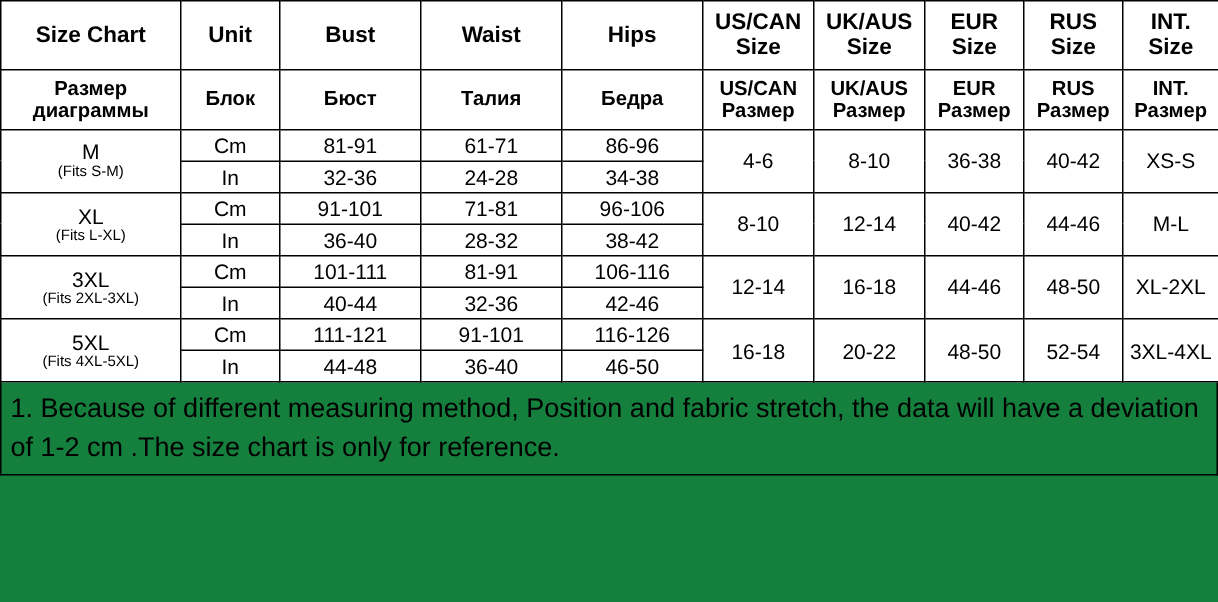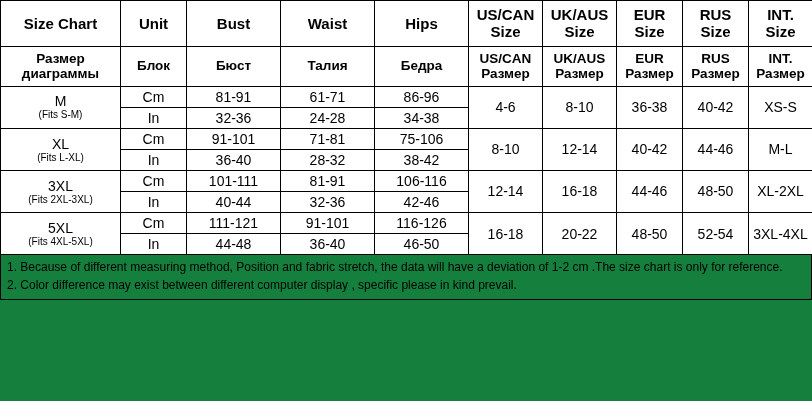--- a/index.html
+++ b/index.html
@@ -63,21 +63,21 @@
   td.unit { font-size: 13.5px; margin-top: 20px; }
   td.val { font-size: 13.5px; }
   td.intl { font-size: 13.5px; }
 
   .notes {
     box-sizing: border-box;
     width: 812px;
     border: 1px solid #000000;
     border-top: none;
     padding: 4px 6px 5px 6px;
-    font-size: 12px;
+    font-size: 18px;
     color: #000000;
     line-height: 1.45;
   }
   .notes p {
     margin: 0;
   }
   
   col.c-size { width: 120px; }
   col.c-unit { width: 66px; }
   col.c-bust { width: 94px; }
@@ -190,21 +190,21 @@
       </tr>
 
       <tr>
         <td class="size-name" rowspan="2">
           <span class="big">XL</span>
           <span class="fits">(Fits L-XL)</span>
         </td>
         <td class="unit">Cm</td>
         <td class="val">91-101</td>
         <td class="val">71-81</td>
-        <td class="val">75-106</td>
+        <td class="val">96-106</td>
         <td class="val" rowspan="2">8-10</td>
         <td class="val" rowspan="2">12-14</td>
         <td class="val" rowspan="2">40-42</td>
         <td class="val" rowspan="2">44-46</td>
         <td class="intl" rowspan="2">M-L</td>
       </tr>
       <tr>
         <td class="unit">In</td>
         <td class="val">36-40</td>
         <td class="val">28-32</td>
@@ -252,16 +252,15 @@
         <td class="unit">In</td>
         <td class="val">44-48</td>
         <td class="val">36-40</td>
         <td class="val">46-50</td>
       </tr>
     </tbody>
   </table>
 
   <div class="notes">
     <p>1. Because of different measuring method, Position and fabric stretch, the data will have a deviation of 1-2 cm .The size chart is only for reference.</p>
-    <p>2. Color difference may exist between different computer display , specific please in kind prevail.</p>
   </div>
 
 </div>
 
 </body></html>

